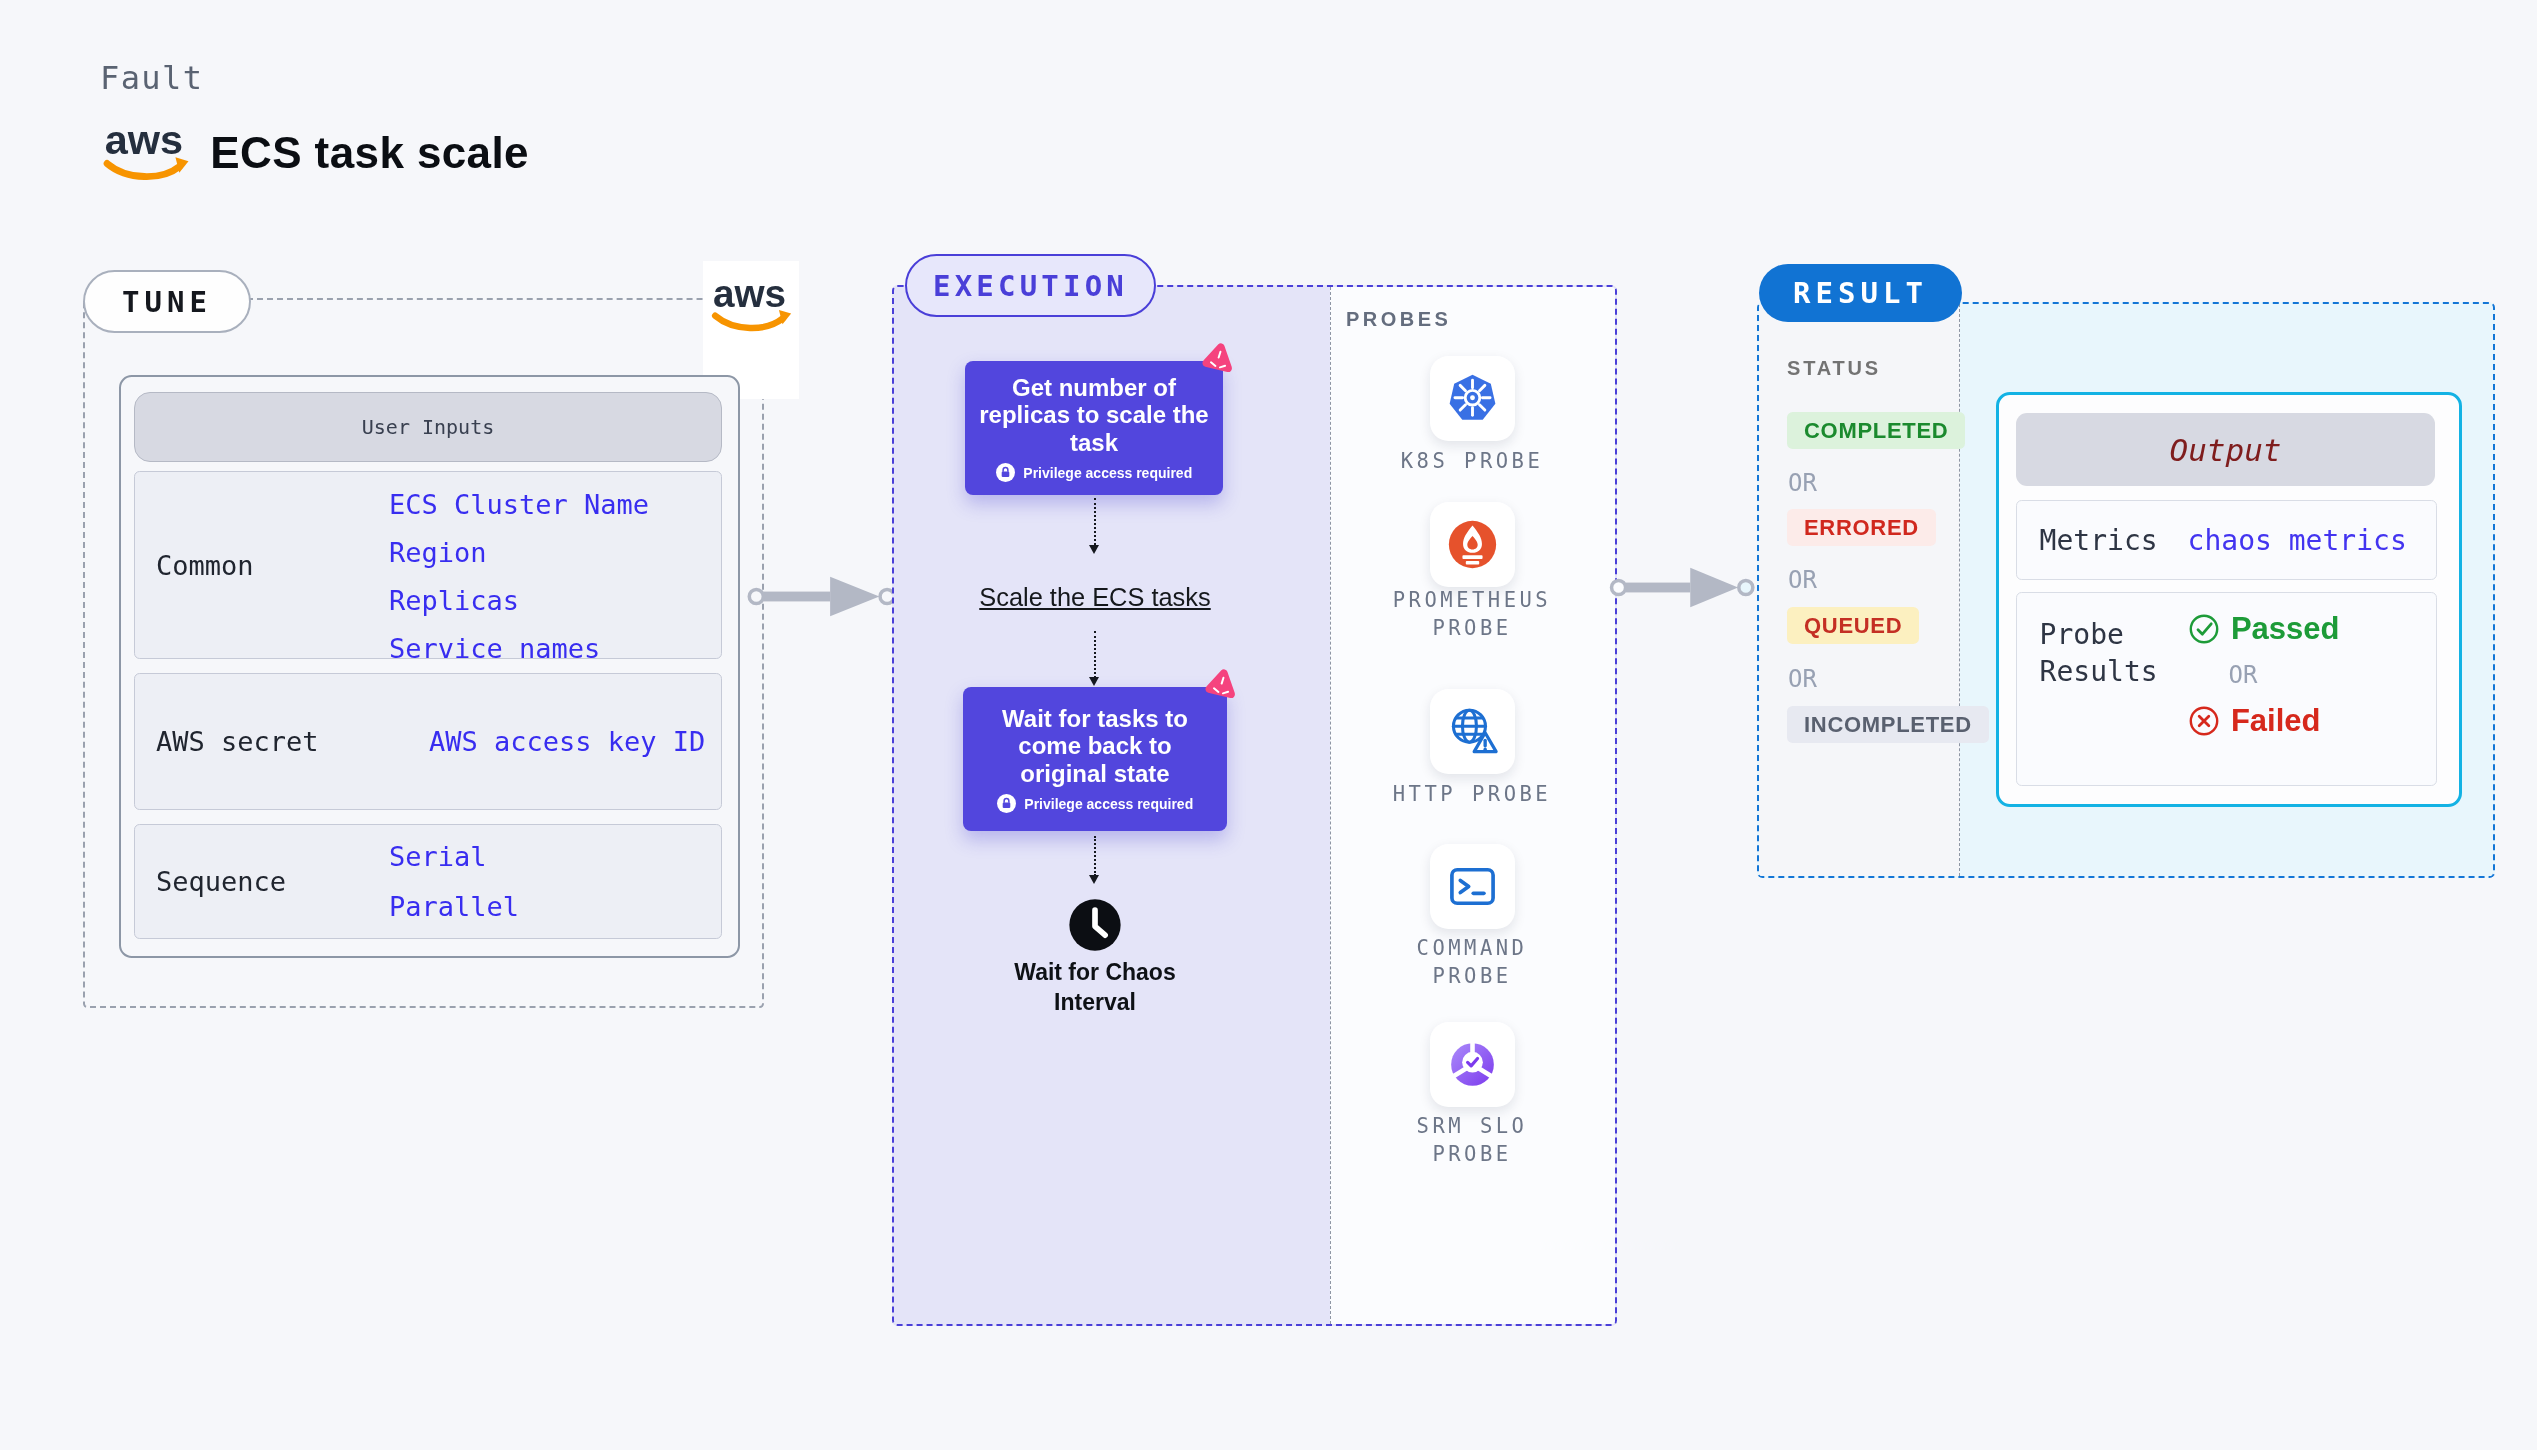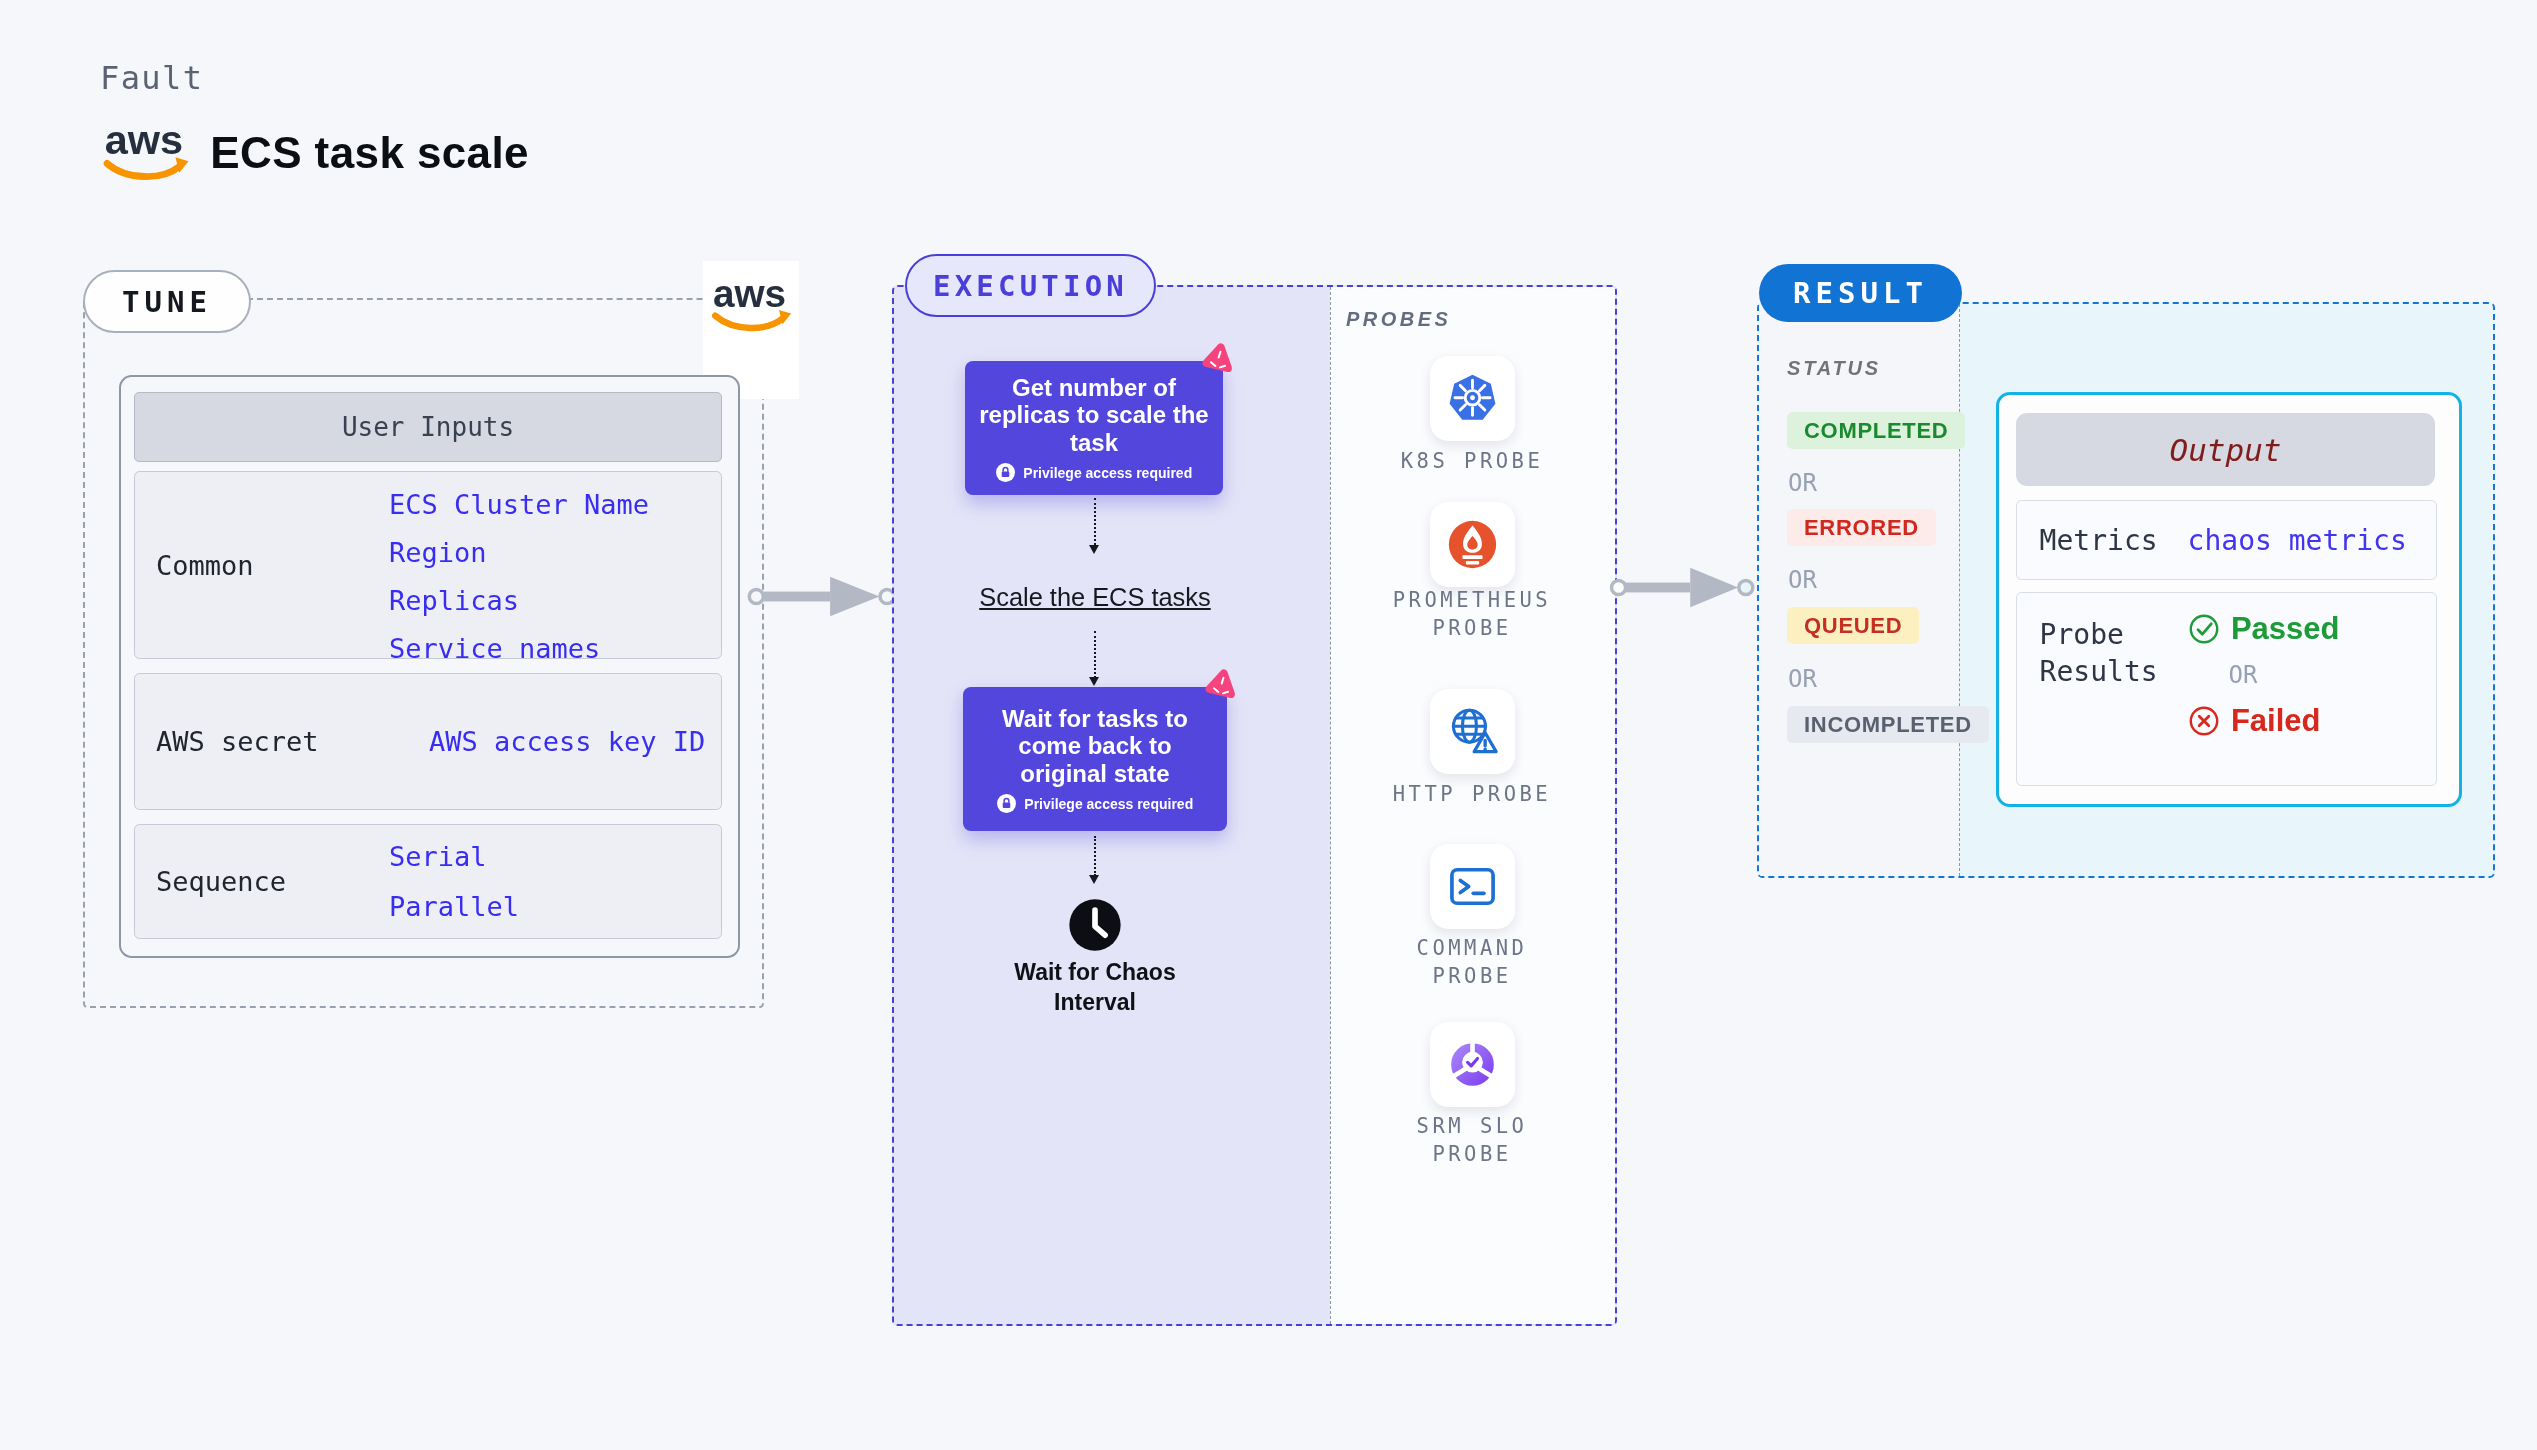--- a/index.html
+++ b/index.html
@@ -16,22 +16,22 @@
   
   .pill{border-radius:32px;display:flex;align-items:center;justify-content:center;
         font-family:"DejaVu Sans Mono",monospace;font-weight:bold;}
   .tune-pill{background:#fefefe;border:2.1px solid #a9b0bd;color:#15181e;font-size:29px;letter-spacing:5px;}
   .exec-pill{background:#e7e7fb;border:2.8px solid #4a3fd8;color:#4a3fd8;font-size:29px;letter-spacing:4.2px;}
   .result-pill{background:#1173d3;color:#ffffff;font-size:29px;letter-spacing:5px;}
 
   
   .tune-box{border:2.1px dashed #9aa1ae;border-radius:4.2px;}
   .ui-card{border:2.8px solid #8d97a6;border-radius:12.7px;background:#f6f7fa;}
-  .ui-header{background:#d7d9e2;border:0.7px solid #b5b9c5;border-radius:5px;
-             font-family:"DejaVu Sans Mono",monospace;font-size:26px;color:#394050;}
+  .ui-header{background:#d7d9e2;border:0.7px solid #b5b9c5;border-radius:16px;
+             font-family:"DejaVu Sans Mono",monospace;font-size:20px;color:#394050;}
   .ui-row{background:#edeff5;border:1.4px solid #c6cad7;border-radius:5.6px;display:flex;}
   .ui-row-label{width:233px;padding-left:21px;display:flex;align-items:center;
                 font-family:"DejaVu Sans Mono",monospace;font-size:27px;color:#20252f;}
   .ui-row-values{display:flex;flex-direction:column;justify-content:center;
                  font-family:"DejaVu Sans Mono",monospace;font-size:27px;color:#382df0;}
 
   
   .exec-box{border:2.8px dashed #4a3fd8;border-radius:5.6px;background:#e4e4f8;overflow:hidden;}
   .probes-panel{position:absolute;top:0;bottom:0;left:436px;right:0;background:#fbfcfe;
                 border-left:1.4px dashed #8e96a4;}
@@ -40,21 +40,21 @@
   .node-title{font-size:24px;font-weight:bold;line-height:27.5px;text-align:center;padding:0 10px;}
   .node-priv{display:flex;align-items:center;gap:8.5px;margin-top:7px;}
   .node-priv-text{font-size:14px;font-weight:bold;color:#ffffff;}
   .vconn{width:0;border-left:2.1px dotted #15181f;}
   .vhead{width:0;height:0;border-left:5.6px solid transparent;border-right:5.6px solid transparent;
          border-top:9.2px solid #15181f;}
   .flow-label{font-size:25.4px;color:#15181c;text-align:center;}
   .wait-label{font-size:23px;font-weight:bold;color:#0e1116;text-align:center;line-height:30px;}
 
   
-  .sec-title{font-size:20px;font-weight:bold;letter-spacing:3.5px;color:#646d7e;font-style:italic;}
+  .sec-title{font-size:20px;font-weight:bold;letter-spacing:3.5px;color:#646d7e;}
   .probe-icon-box{width:85px;height:85px;border-radius:18.3px;background:#ffffff;
                   box-shadow:0 4.2px 11.3px rgba(20,30,60,.10);display:flex;align-items:center;justify-content:center;}
   .probe-label{font-family:"DejaVu Sans Mono",monospace;font-size:20.5px;letter-spacing:3.5px;color:#6d7688;
                text-align:center;line-height:28px;white-space:pre-line;}
 
   
   .result-box{border:2.8px dashed #1376d6;border-radius:5.6px;background:#e8f6fc;overflow:hidden;}
   .status-col{position:absolute;top:0;bottom:0;left:0;width:200px;background:#f5f6f9;
               border-right:1.4px dashed #8e96a4;}
   .status-badge{height:37px;padding:0 17px;border-radius:5.6px;display:inline-flex;align-items:center;

